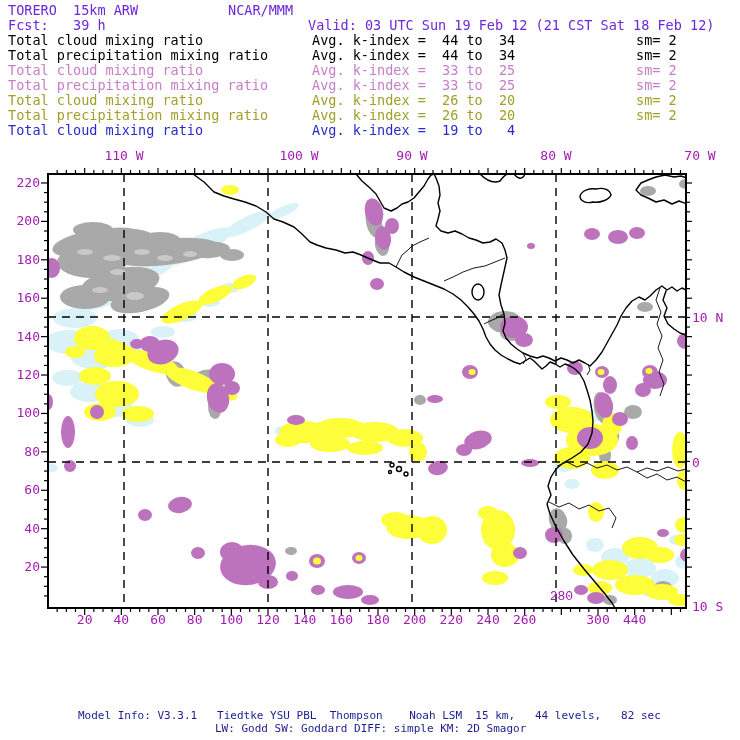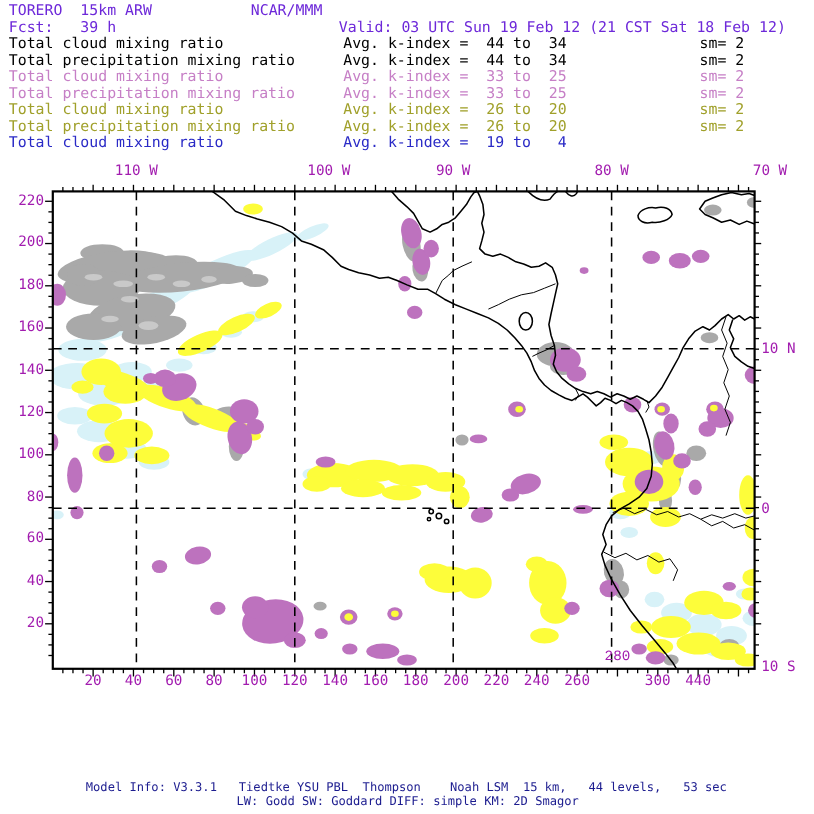--- a/index.html
+++ b/index.html
@@ -572,16 +572,16 @@
       <div class="axlab cx" style="left: 124px; top: 149px;">110 W</div>
       <div class="axlab cx" style="left: 268px; top: 149px; margin-left: 31px;">100 W</div>
       <div class="axlab cx" style="left: 412px; top: 149px;">90 W</div>
       <div class="axlab cx" style="left: 556px; top: 149px;">80 W</div>
       <div class="axlab cx" style="left: 700px; top: 149px;">70 W</div>
       <div class="axlab " style="left: 692px; top: 311px;">10 N</div>
       <div class="axlab " style="left: 692px; top: 456px;">0</div>
       <div class="axlab " style="left: 692px; top: 600px;">10 S</div>
     </div>
 
-  <div class="footer-line" style="left: 78px; top: 709px; color: rgb(28, 28, 143);">Model Info: V3.3.1   Tiedtke YSU PBL  Thompson    Noah LSM  15 km,   44 levels,   53 sec</div>
+  <div class="footer-line" style="left: 78px; top: 709px; color: rgb(28, 28, 143);">Model Info: V3.3.1   Tiedtke YSU PBL  Thompson    Noah LSM  15 km,   44 levels,   82 sec</div>
   <div class="footer-line" style="left: 215px; top: 722px; color: rgb(28, 28, 143);">LW: Godd SW: Goddard DIFF: simple KM: 2D Smagor</div>
 
 </div>
 
 </body></html>

